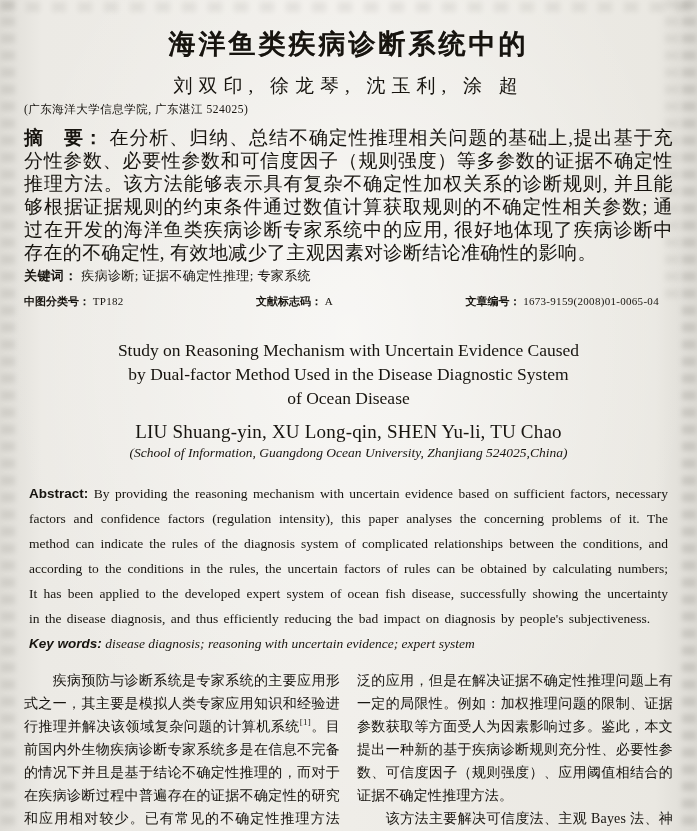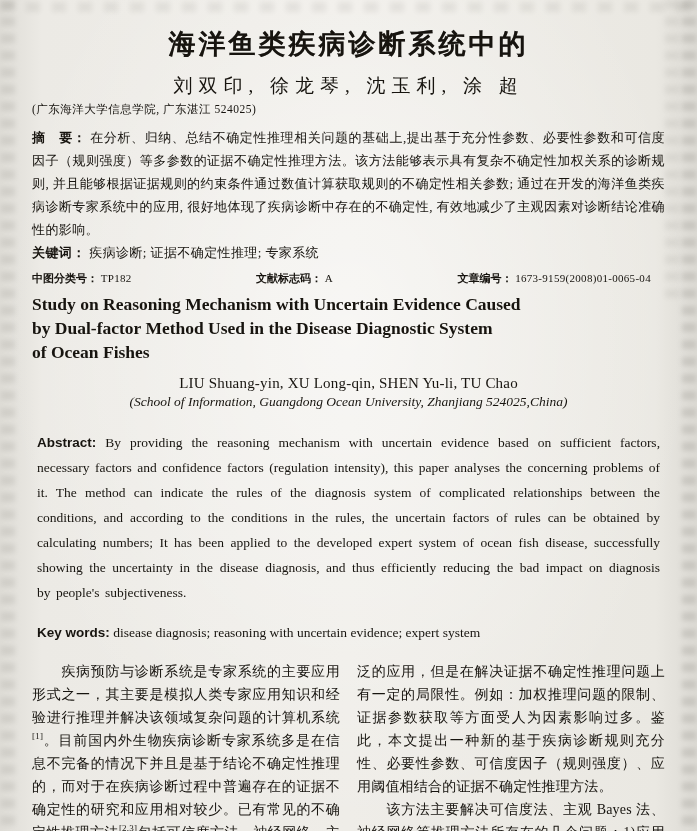--- a/index.html
+++ b/index.html
@@ -17,59 +17,59 @@
   }
   
   .smudge{position:absolute;pointer-events:none;filter:blur(2.5px);opacity:.10;}
   .smudge.v{width:14px;background:repeating-linear-gradient(180deg,#4a473f 0 9px,transparent 9px 17px);}
   .smudge.left{left:1px;top:0;height:831px;}
   .smudge.right{right:1px;top:0;height:831px;opacity:.14;}
   .smudge.right2{right:18px;top:0;height:300px;opacity:.07;}
   .smudge.h{height:10px;background:repeating-linear-gradient(90deg,#4a473f 0 14px,transparent 14px 26px);}
   .smudge.top{top:2px;left:0;width:697px;opacity:.08;}
 
-  .content{position:absolute;left:0;top:0;width:697px;height:831px;padding:18px 32px;box-sizing:border-box;}
+  .content{position:absolute;left:0;top:0;width:697px;height:831px;padding:18px 24px;box-sizing:border-box;}
 
   .cn-title{
     margin-top:8px;text-align:center;
     font-family:"Liberation Sans","DejaVu Sans",sans-serif;
     font-weight:bold;font-size:27px;line-height:36px;letter-spacing:3px;
     text-shadow:0 0 .5px rgba(0,0,0,.5);
   }
   .cn-authors{
     margin-top:11px;text-align:center;
     font-size:19px;letter-spacing:6px;
   }
   .cn-affil{margin-top:3px;text-align:left;font-size:11.5px;letter-spacing:.5px;}
 
   .cn-abstract{
-    margin-top:9px;font-size:13px;line-height:23px;text-align:justify;
+    margin-top:9px;font-size:19px;line-height:23px;text-align:justify;
     letter-spacing:.4px;
   }
   .lbl{font-weight:bold;font-family:"Liberation Sans","DejaVu Sans",sans-serif;}
   .cn-keywords{font-size:13px;line-height:23px;letter-spacing:.4px;}
   .meta-row{
     display:flex;justify-content:space-between;align-items:baseline;
     margin-top:3px;font-size:11px;line-height:22px;padding-right:14px;
   }
   .meta-item .val{letter-spacing:.3px;}
 
   .en-title{
-    margin-top:3px;font-weight:bold;
+    margin-top:26px;text-align:center;font-weight:normal;
     font-size:17.5px;line-height:24px;
   }
   .en-title span{display:block;}
-  .en-authors{margin-top:11px;text-align:center;font-size:15px;letter-spacing:.2px;}
+  .en-authors{margin-top:11px;text-align:center;font-size:19px;letter-spacing:.2px;}
   .en-affil{margin-top:2px;text-align:center;font-size:13.5px;font-style:italic;}
 
   .en-abstract{
     margin:20px 5px 0 5px;font-size:13.5px;line-height:25px;text-align:justify;
     word-spacing:2px;
   }
-  .en-keywords{margin:15px 5px;font-size:13.5px;line-height:25px;}
+  .en-keywords{margin:0 5px;font-size:13.5px;line-height:25px;font-style:italic;}
 
   .body-cols{
     margin-top:13px;display:flex;gap:17px;
     font-size:14px;line-height:23px;text-align:justify;letter-spacing:.2px;
   }
   .col{width:316px;}
   .col p{margin:0;}
   .col sup{font-size:9px;line-height:0;}
 </style>
 </head>
@@ -111,21 +111,21 @@
       </div>
       <div class="meta-item">
         <span class="lbl">文章编号：</span>
         <span class="val">1673-9159(2008)01-0065-04</span>
       </div>
     </div>
 
     <div class="en-title">
       <span>Study on Reasoning Mechanism with Uncertain Evidence Caused</span>
       <span>by Dual-factor Method Used in the Disease Diagnostic System</span>
-      <span>of Ocean Fishes</span>
+      <span>of Ocean Disease</span>
     </div>
 
     <div class="en-authors">LIU Shuang-yin, XU Long-qin, SHEN Yu-li, TU Chao</div>
     <div class="en-affil">(School of Information, Guangdong Ocean University, Zhanjiang 524025,China)</div>
 
     <div class="en-abstract">
       <span class="lbl">Abstract:</span>
       <span>By providing the reasoning mechanism with uncertain evidence based on sufficient factors, necessary factors and confidence factors (regulation intensity), this paper analyses the concerning problems of it. The method can indicate the rules of the diagnosis system of complicated relationships between the conditions, and according to the conditions in the rules, the uncertain factors of rules can be obtained by calculating numbers; It has been applied to the developed expert system of ocean fish disease, successfully showing the uncertainty in the disease diagnosis, and thus efficiently reducing the bad impact on diagnosis by people's subjectiveness.</span>
     </div>
 

